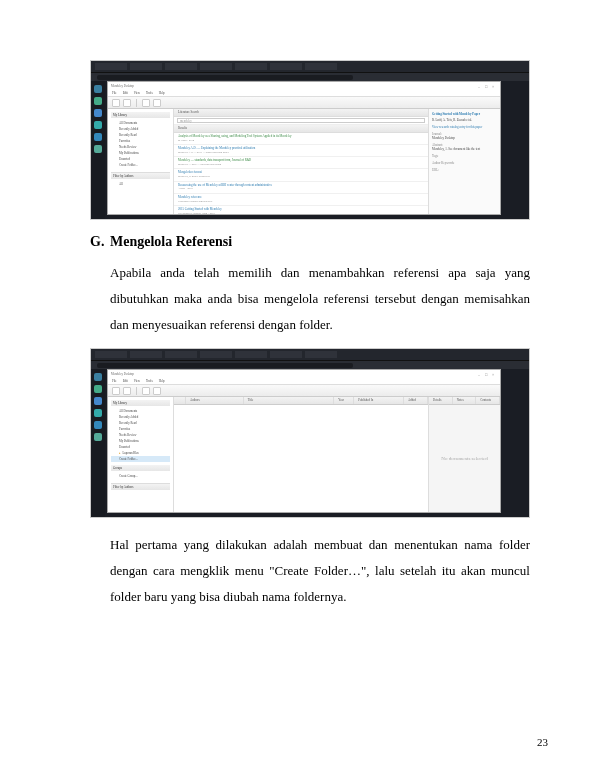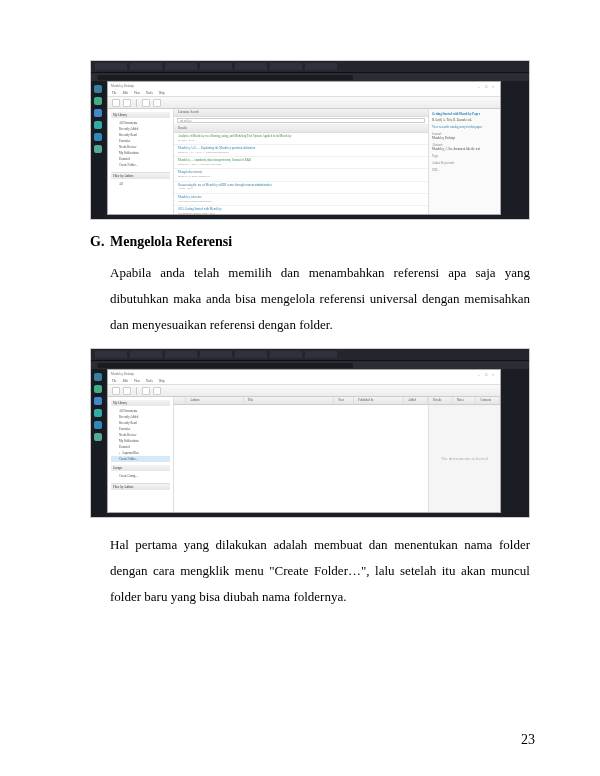--- a/index.html
+++ b/index.html
@@ -238,22 +238,22 @@
     .body-text {
       font-size: 13px;
       line-height: 2;
       text-align: justify;
       margin-bottom: 10px;
       padding-left: 20px;
     }
     .page-number {
       position: absolute;
       bottom: 28px;
-      right: 65px;
-      font-size: 14px;
+      right: 52px;
+      font-size: 11px;
     }
   </style>
 </head>
 <body>
 
 <div class="screenshot">
   <div class="browser-bar">
     <div class="tab"></div>
     <div class="tab"></div>
     <div class="tab"></div>
@@ -366,21 +366,21 @@
     </div>
   </div>
 
 </div>
 
 <div class="section-heading">
   <span class="section-letter">G.</span>
   <span>Mengelola Referensi</span>
 </div>
 
-<p class="body-text">Apabila anda telah memilih dan menambahkan referensi apa saja yang dibutuhkan maka anda bisa mengelola referensi universal dengan memisahkan dan menyesuaikan referensi dengan folder.</p>
+<p class="body-text">Apabila anda telah memilih dan menambahkan referensi apa saja yang dibutuhkan maka anda bisa mengelola referensi tersebut dengan memisahkan dan menyesuaikan referensi dengan folder.</p>
 
 <div class="screenshot" style="height:170px;">
   <div class="browser-bar">
     <div class="tab"></div>
     <div class="tab"></div>
     <div class="tab"></div>
     <div class="tab"></div>
     <div class="tab"></div>
     <div class="tab"></div>
     <div class="tab"></div>

